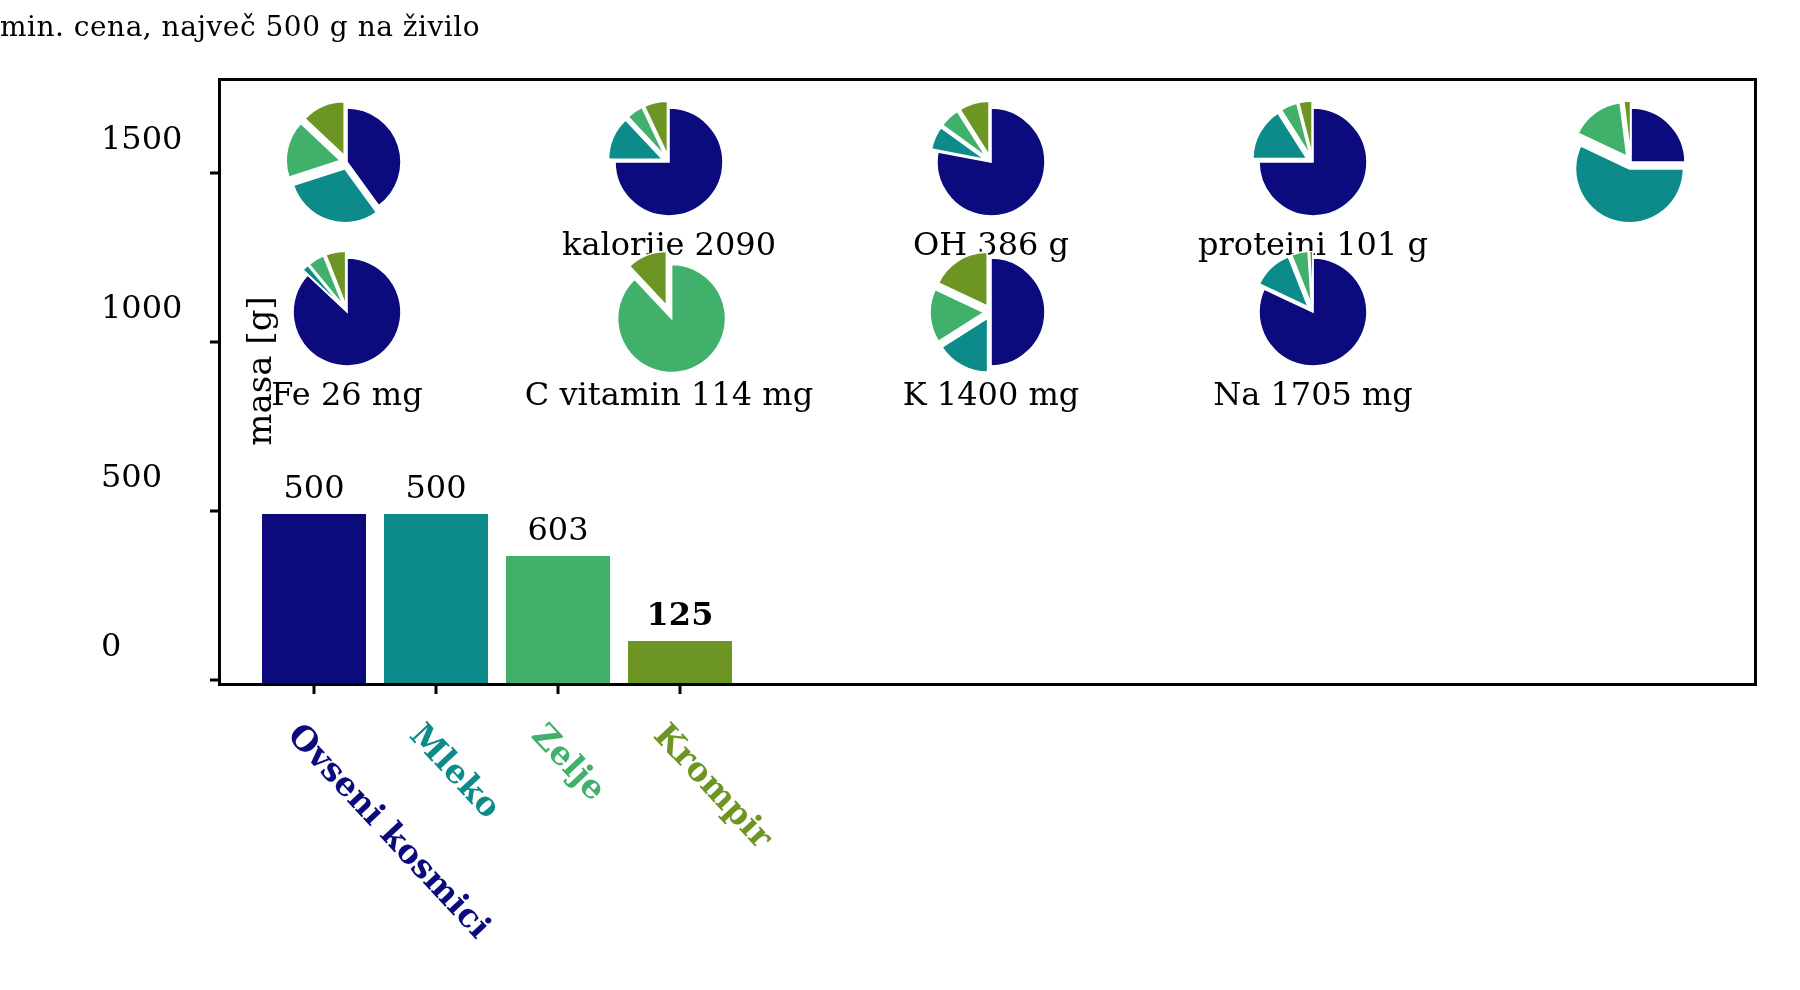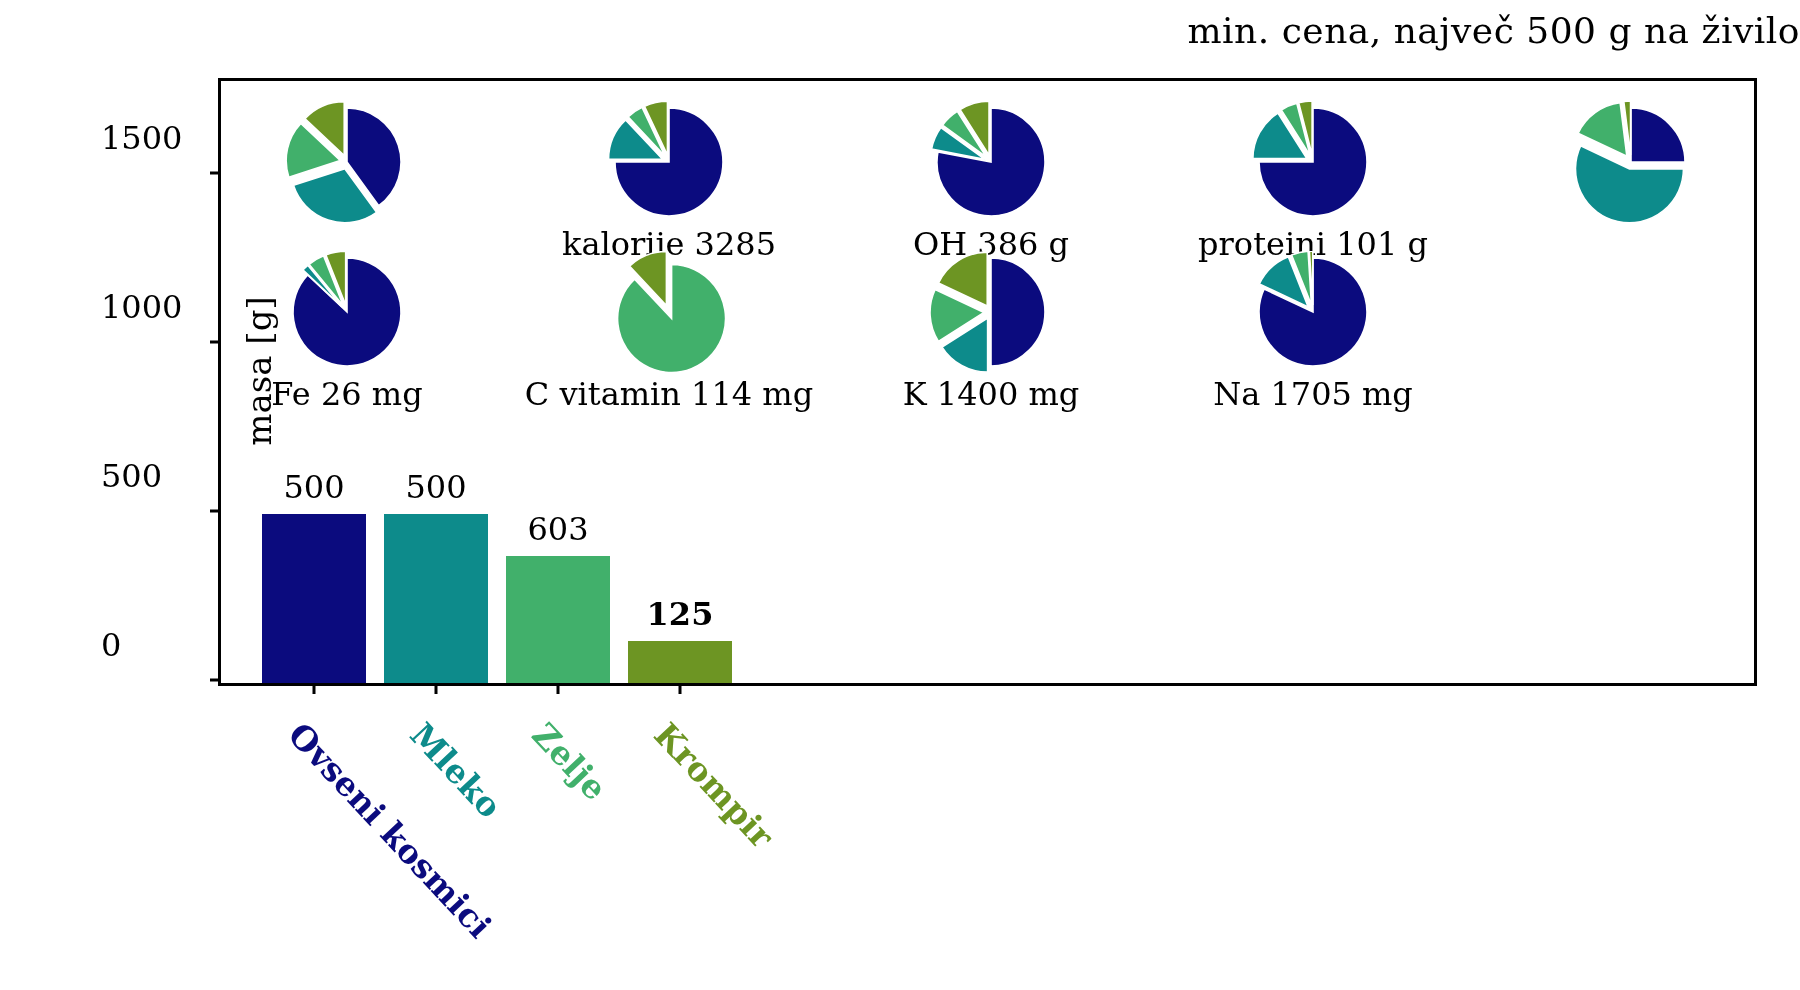--- a/index.html
+++ b/index.html
@@ -23,22 +23,22 @@
     width: 1800px;
     height: 990px;
   }
 
   
   #chart-title {
     position: absolute;
     left: 0;
     top: 10px;
     width: 1800px;
-    text-align: right;
-    font-size: 36px;
+    text-align: left;
+    font-size: 28px;
     font-family: "DejaVu Serif", "Liberation Serif", serif;
     letter-spacing: 0.5px;
     white-space: pre;
   }
 
   
   #plot-frame {
     position: absolute;
     left: 218px;
     top: 78px;
@@ -179,21 +179,21 @@
             <path d="M 58.21996476555654 54.57571762021213 L 18.855658884800306 17.61017390006296 A 54 54 0 0 1 58.21996476555653 0.5757176202121315 Z" fill="#6d9523" stroke="#ffffff" stroke-width="1.6"></path>
           </svg>
         </div>
         <div class="pie-group" style="left: 387px; top: 20px; width: 122px; height: 122px;">
           <svg class="pie-svg" width="122" height="122" viewBox="0 0 122 122">
             <path d="M 61 61 L 61 7 A 54 54 0 1 1 7 61.00000000000001 Z" fill="#0b0b7e" stroke="#ffffff" stroke-width="1.6"></path>
             <path d="M 54.57571762021213 58.21996476555654 L 0.5757176202121315 58.21996476555655 A 54 54 0 0 1 17.610173900062925 18.855658884800327 Z" fill="#0d8b8b" stroke="#ffffff" stroke-width="1.6"></path>
             <path d="M 57.06541635503508 55.21043598007807 L 20.099872634885877 15.846130099321854 A 54 54 0 0 1 34.073334610521144 6.349775146913025 Z" fill="#41b06b" stroke="#ffffff" stroke-width="1.6"></path>
             <path d="M 59.472997310224194 54.16858266642877 L 36.480915565710255 5.307921833263727 A 54 54 0 0 1 59.47299731022419 0.16858266642876885 Z" fill="#6d9523" stroke="#ffffff" stroke-width="1.6"></path>
           </svg>
-          <div class="pie-caption">kalorije 3285</div>
+          <div class="pie-caption">kalorije 2090</div>
         </div>
         <div class="pie-group" style="left: 709px; top: 20px; width: 122px; height: 122px;">
           <svg class="pie-svg" width="122" height="122" viewBox="0 0 122 122">
             <path d="M 61 61 L 61 7 A 54 54 0 1 1 7.956488460650817 50.88140901237087 Z" fill="#0b0b7e" stroke="#ffffff" stroke-width="1.6"></path>
             <path d="M 54.57571762021213 58.21996476555654 L 1.5322060808629487 48.10137377792741 A 54 54 0 0 1 10.88879992396496 26.479561141762996 Z" fill="#0d8b8b" stroke="#ffffff" stroke-width="1.6"></path>
             <path d="M 56.20817025849918 55.89721960805012 L 12.521252562252009 24.15681598425658 A 54 54 0 0 1 27.273523329633377 10.303511630941294 Z" fill="#41b06b" stroke="#ffffff" stroke-width="1.6"></path>
             <path d="M 59.04706225772539 54.2779442002614 L 30.11241532885959 8.684236223152574 A 54 54 0 0 1 59.047062257725386 0.2779442002614019 Z" fill="#6d9523" stroke="#ffffff" stroke-width="1.6"></path>
           </svg>
           <div class="pie-caption">OH 386 g</div>
         </div>

